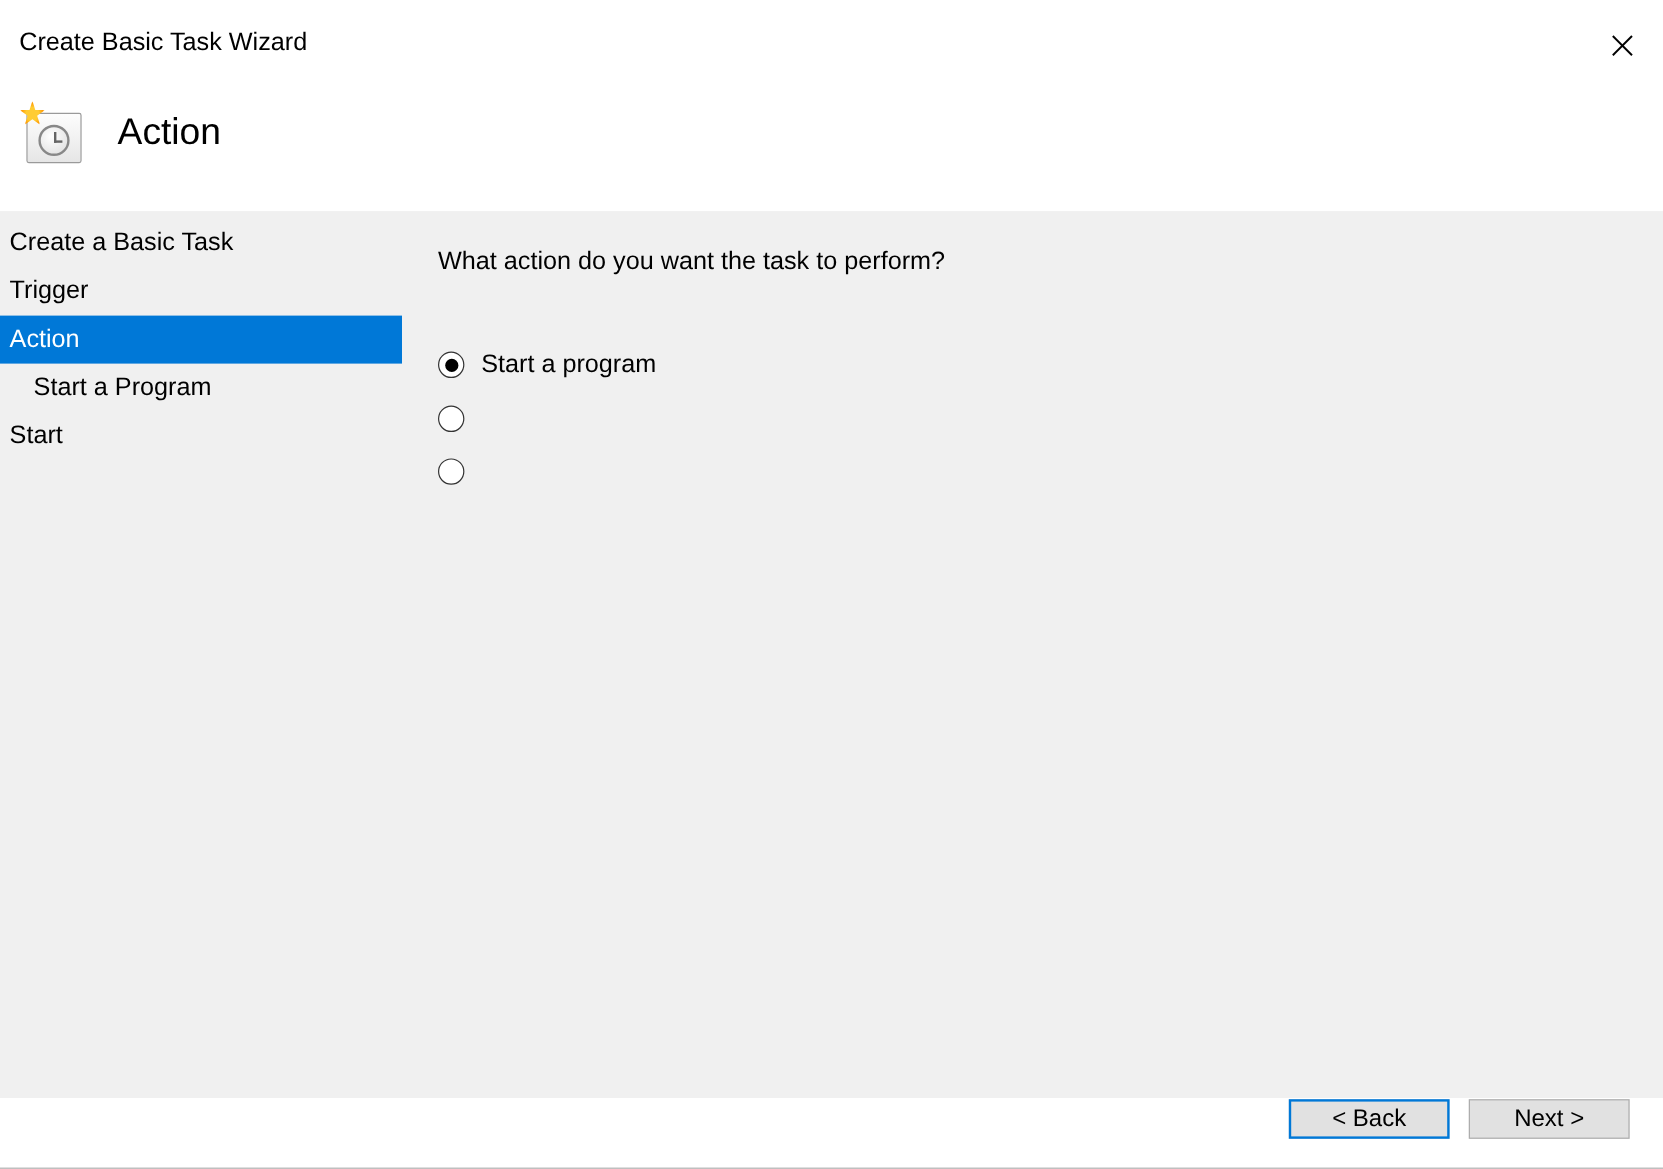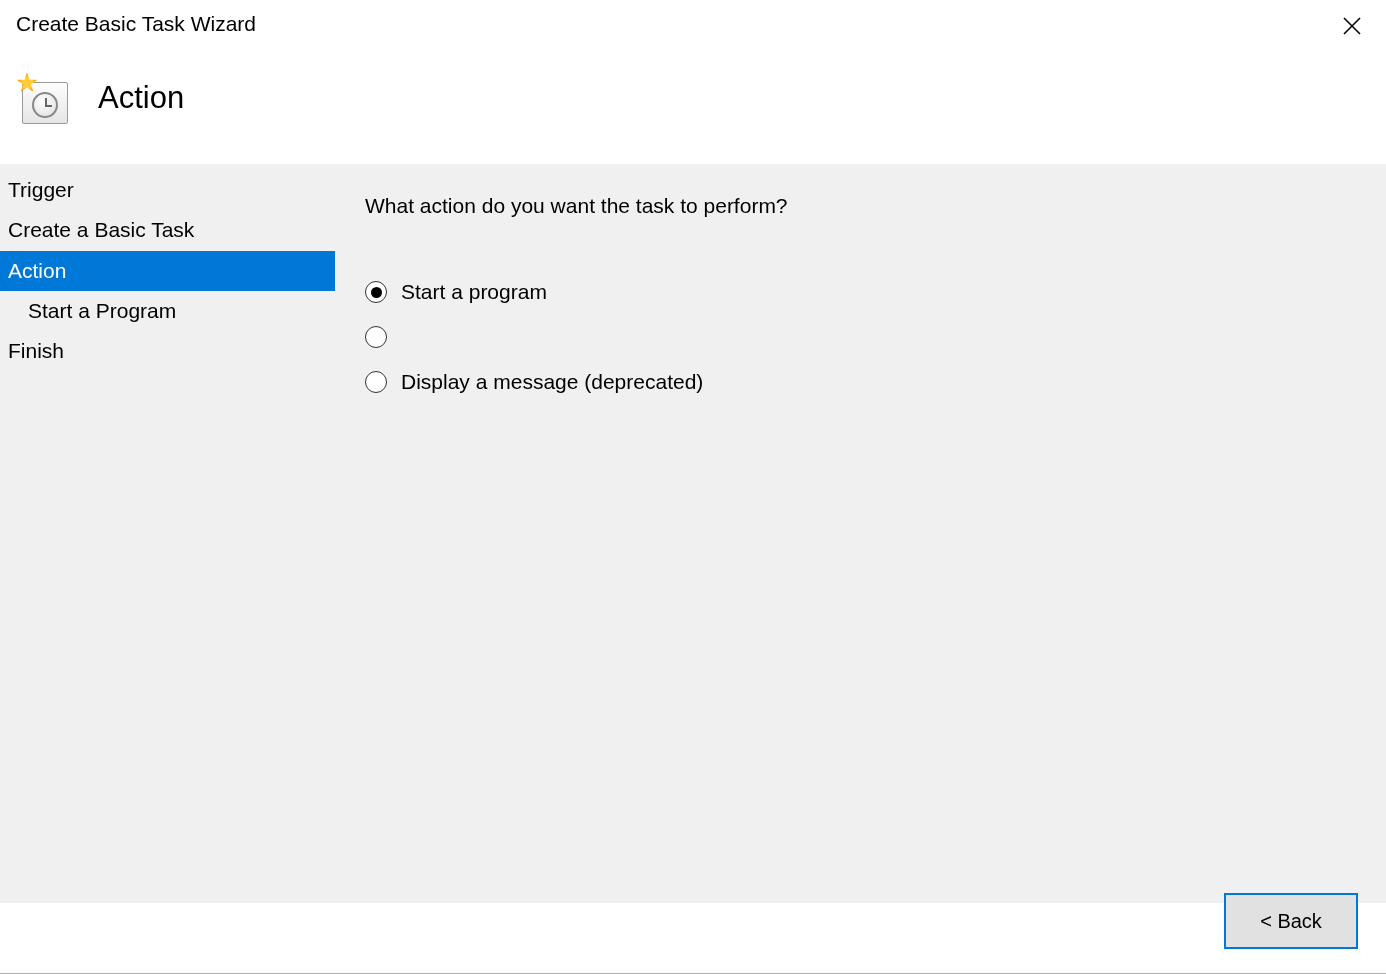--- a/index.html
+++ b/index.html
@@ -16,20 +16,21 @@
       overflow: hidden;
       position: relative;
       border-bottom: 1px solid #b0b0b0;
     }
     .titlebar {
       display: flex;
       justify-content: space-between;
       align-items: flex-start;
       padding: 12px 16px 10px 16px;
       background: #ffffff;
+      margin-top: 12px;
     }
     .titlebar-title {
       font-size: 21px;
       color: #000;
     }
     .close-btn {
       font-size: 22px;
       line-height: 1;
       cursor: pointer;
       padding: 4px 8px;
@@ -171,21 +172,21 @@
     }
     .button-row {
       position: absolute;
       bottom: 24px;
       right: 28px;
       display: flex;
       gap: 16px;
     }
     .wiz-btn {
       min-width: 134px;
-      height: 56px;
+      height: 33px;
       background: #e1e1e1;
       border: 1px solid #adadad;
       font-size: 20px;
       font-family: inherit;
       cursor: pointer;
       display: flex;
       align-items: center;
       justify-content: center;
       color: #000;
     }
@@ -212,40 +213,40 @@
     <div class="pageback"></div>
     <div class="clock"></div>
     <div class="sun"></div>
   </div>
   <div class="page-heading">Action</div>
 </div>
 
 <div class="body-area">
   <div class="sidebar">
 
-  <div class="sidebar-item">Trigger</div>
-      <div class="sidebar-item">Create a Basic Task</div>
+  <div class="sidebar-item">Create a Basic Task</div>
+      <div class="sidebar-item">Trigger</div>
       <div class="sidebar-item selected">Action</div>
       <div class="sidebar-item indent">Start a Program</div>
-      <div class="sidebar-item">Finish</div>
+      <div class="sidebar-item">Start</div>
     </div>
   <div class="main-panel">
     <div class="prompt-text">What action do you want the task to perform?</div>
     <div class="radio-group">
 
     <label class="radio-row">
           <span class="radio-circle checked"></span>
           <span class="radio-label">Start a program</span>
         </label>
         <label class="radio-row">
           <span class="radio-circle"></span>
         </label>
         <label class="radio-row">
           <span class="radio-circle"></span>
-          <span class="radio-label">Display a message (deprecated)</span>
         </label>
       </div>
   </div>
 </div>
 
 <div class="button-row">
   <button class="wiz-btn focused">&lt; Back</button>
+  <button class="wiz-btn">Next &gt;</button>
 </div>
 
 </body></html>

